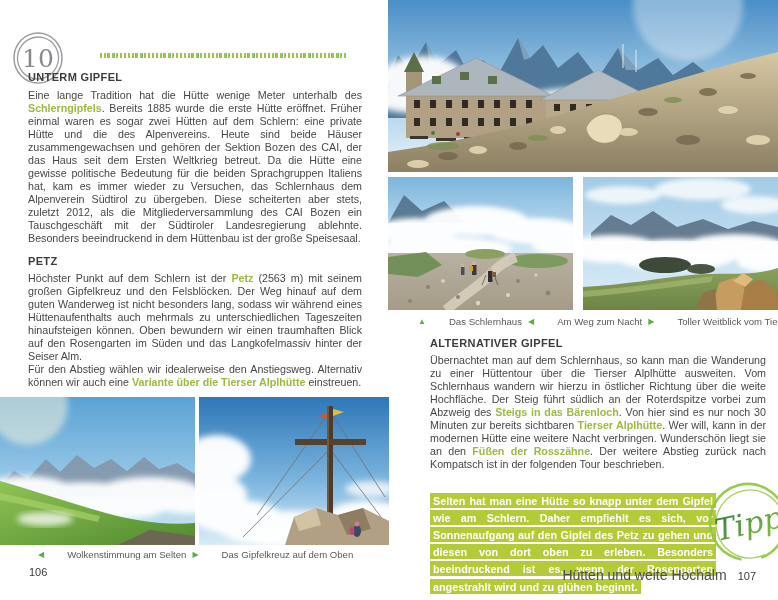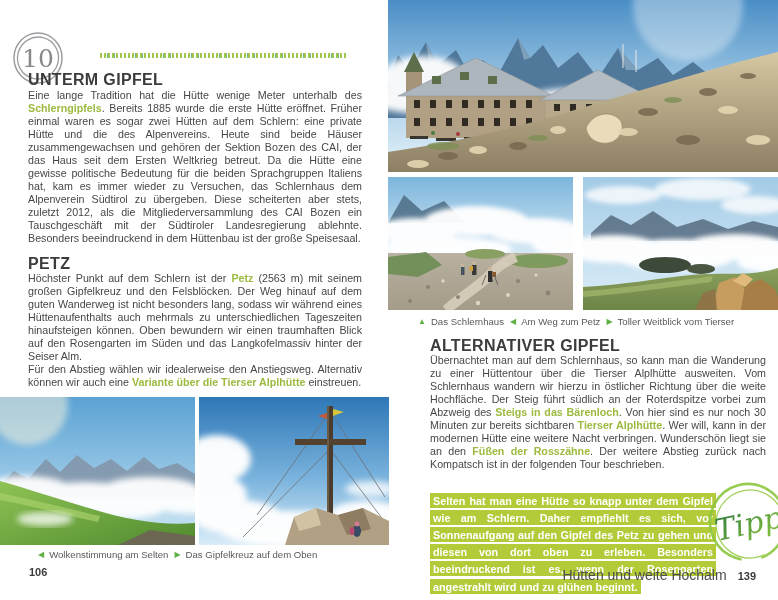--- a/index.html
+++ b/index.html
@@ -3,34 +3,34 @@
 <meta charset="utf-8">
 <style>
   html,body{margin:0;padding:0;background:#ffffff;}
   #spread{
     position:relative;width:778px;height:600px;background:#ffffff;overflow:hidden;
     font-family:"Liberation Sans",sans-serif;color:#474747;
   }
   .abs{position:absolute;}
   
   .heading{
-    font-size:16px;font-weight:bold;color:#3c3c3c;letter-spacing:.35px;
+    font-size:11px;font-weight:bold;color:#3c3c3c;letter-spacing:.35px;
     font-family:"Liberation Sans",sans-serif;
   }
   .body-text{
     font-size:10.7px;line-height:13px;color:#474747;text-align:justify;
     hyphens:auto;-webkit-hyphens:auto;
   }
   .seg-link{color:#9cba3f;font-weight:bold;}
   .caption{font-size:9.6px;color:#5a5a5a;white-space:nowrap;}
   .seg-marker{color:#5faf46;font-size:8px;vertical-align:1px;}
-  .seg-marker + span{margin-left:2px;}
+  .seg-marker + span{margin-left:20px;}
   .caption .seg-marker{margin-left:6px;margin-right:3px;}
   .caption .seg-marker:first-child{margin-left:0;}
-  .pagenum{font-size:11px;font-weight:bold;color:#3b3b3b;}
+  .pagenum{font-size:11px;font-weight:normal;color:#3b3b3b;}
   .footer-right{display:flex;align-items:baseline;gap:11px;}
   .footer-chapter{font-size:14px;color:#4c4c4c;}
   
   .tip-text{
     width:286px;font-size:10.8px;line-height:17.2px;font-weight:bold;color:#ffffff;
     text-align:justify;
   }
   .tip-text .hl{
     background:#b3ca39;padding:1.5px 3px;
     box-decoration-break:clone;-webkit-box-decoration-break:clone;
@@ -336,21 +336,21 @@
     <path d="M0,133 L0,110 C40,108 78,101 108,98 C140,95 168,100 195,91 L195,133 Z" fill="url(#gr3)"></path>
     <path d="M0,114 C45,111 90,104 130,99 L128,105 C88,110 42,117 0,120 Z" fill="#a4b86e" opacity="0.7"></path>
     <g>
       <path d="M128,133 L136,106 L152,100 L162,112 L158,133 Z" fill="#c79c5f"></path>
       <path d="M158,133 L162,108 L178,102 L192,112 L195,120 L195,133 Z" fill="#a87e47"></path>
       <path d="M150,104 L160,96 L170,102 L162,110 Z" fill="#e0b97b"></path>
       <path d="M112,133 L120,116 L132,112 L134,133 Z" fill="#8f7448"></path>
     </g>
   </svg>
 
-  <div class="abs caption" style="left:418px;top:316px;"><span class="seg-marker">▲</span><span>Das Schlernhaus</span><span class="seg-marker">◀</span><span>Am Weg zum Petz</span><span class="seg-marker">▶</span><span>Toller Weitblick vom Tierser</span></div>
+  <div class="abs caption" style="left:418px;top:316px;"><span class="seg-marker">▲</span><span>Das Schlernhaus</span><span class="seg-marker">◀</span><span>Am Weg zum Nacht</span><span class="seg-marker">▶</span><span>Toller Weitblick vom Tierser</span></div>
 
   <div class="abs heading" style="left:430px;top:337px;">ALTERNATIVER GIPFEL</div>
   <div class="abs body-text" style="left:430px;top:354px;width:336px;"><span>Übernachtet man auf dem Schlernhaus, so kann man die Wanderung zu einer Hüttentour über die Tierser Alplhütte ausweiten. Vom Schlernhaus wandern wir hierzu in östlicher Richtung über die weite Hochfläche. Der Steig führt südlich an der Roterdspitze vorbei zum Abzweig des </span><span class="seg-link">Steigs in das Bärenloch</span><span>. Von hier sind es nur noch 30 Minuten zur bereits sichtbaren </span><span class="seg-link">Tierser Alplhütte</span><span>. Wer will, kann in der modernen Hütte eine weitere Nacht verbringen. Wunderschön liegt sie an den </span><span class="seg-link">Füßen der Rosszähne</span><span>. Der weitere Abstieg zurück nach Kompatsch ist in der folgenden Tour beschrieben.</span></div>
 
   <div class="abs tip-text" style="left:430px;top:492px;">
     <span class="hl">Selten hat man eine Hütte so knapp unter dem Gipfel wie am Schlern. Daher empfiehlt es sich, vor Sonnenaufgang auf den Gipfel des Petz zu gehen und diesen von dort oben zu erleben. Besonders beeindruckend ist es, wenn der Rosengarten angestrahlt wird und zu glühen beginnt.</span>
   </div>
 
   <svg class="abs" style="left:704px;top:481px;" width="90" height="84" viewBox="0 0 90 84">
     <defs>
@@ -359,16 +359,16 @@
           <stop offset="1" stop-color="#8cc63f"></stop>
       </linearGradient>
     </defs>
     <circle cx="44" cy="41" r="38" fill="none" stroke="#8cc63f" stroke-width="2.6" opacity="0.9" stroke-dasharray="205 20" transform="rotate(120 44 41)"></circle>
     <circle cx="46" cy="43" r="34" fill="none" stroke="#a5d15e" stroke-width="1.3" stroke-dasharray="180 24" transform="rotate(80 46 43)"></circle>
     <text x="45" y="53" text-anchor="middle" font-family="DejaVu Serif, serif" font-style="italic" font-size="30" fill="url(#tipgrad)" transform="rotate(-12 45 45)">Tipp</text>
   </svg>
 
   <div class="abs footer-right" style="right:22px;top:567px;">
     <span class="footer-chapter">Hütten und weite Hochalm</span>
-    <span class="pagenum">139</span>
+    <span class="pagenum">107</span>
   </div>
 
 </div>
 
 </body></html>

